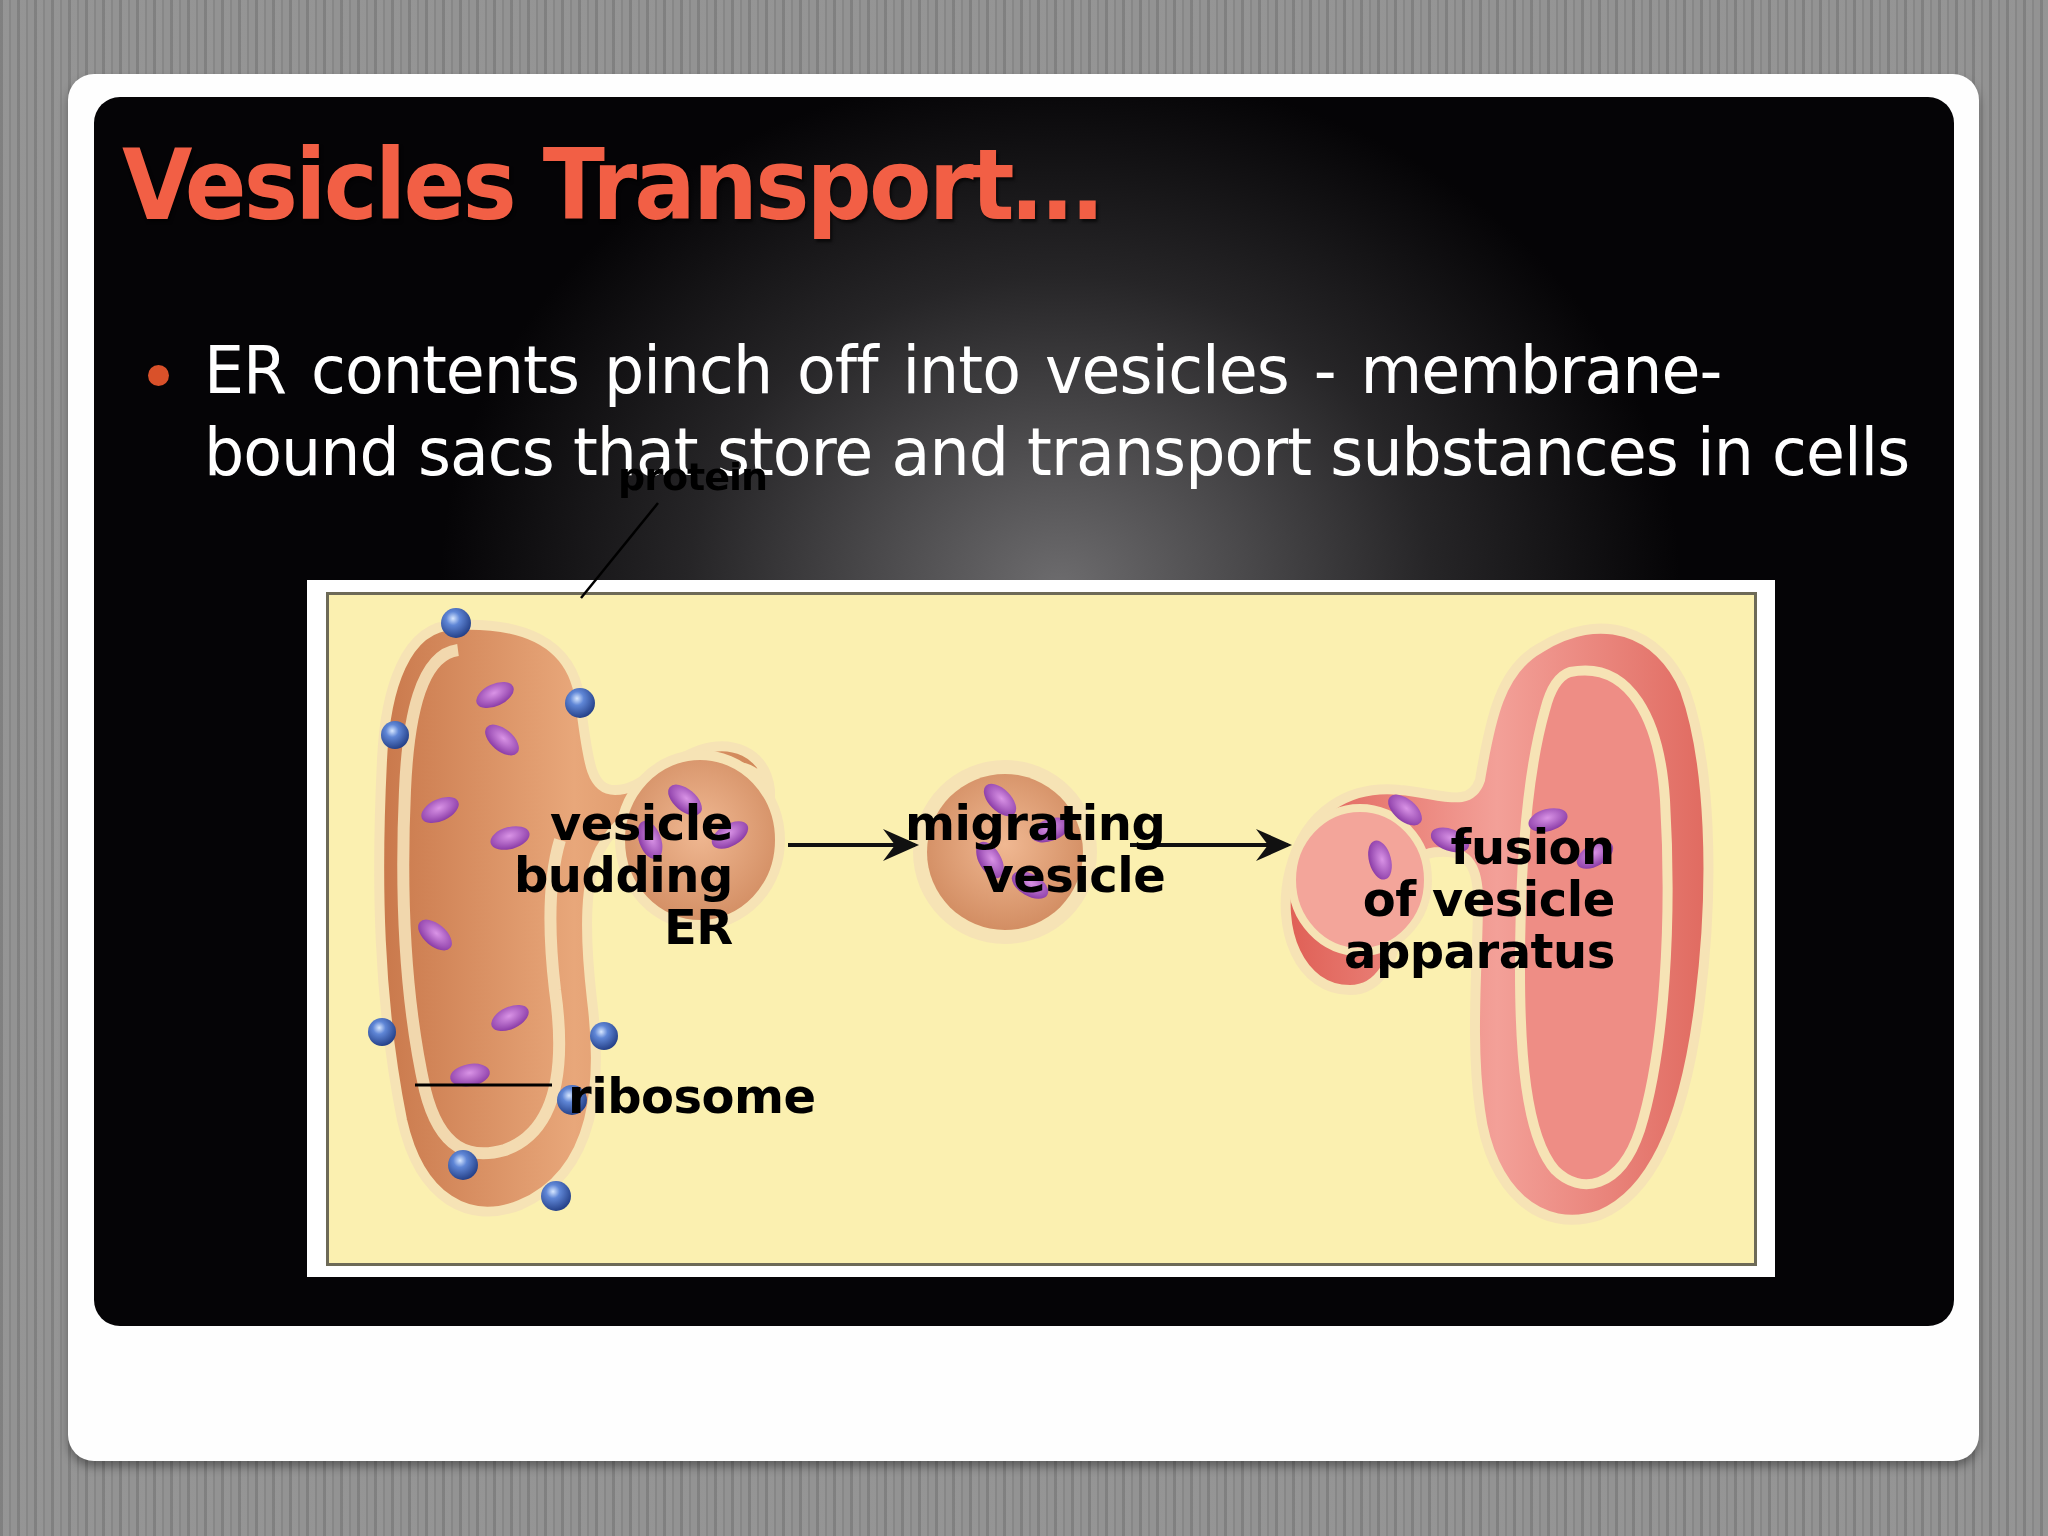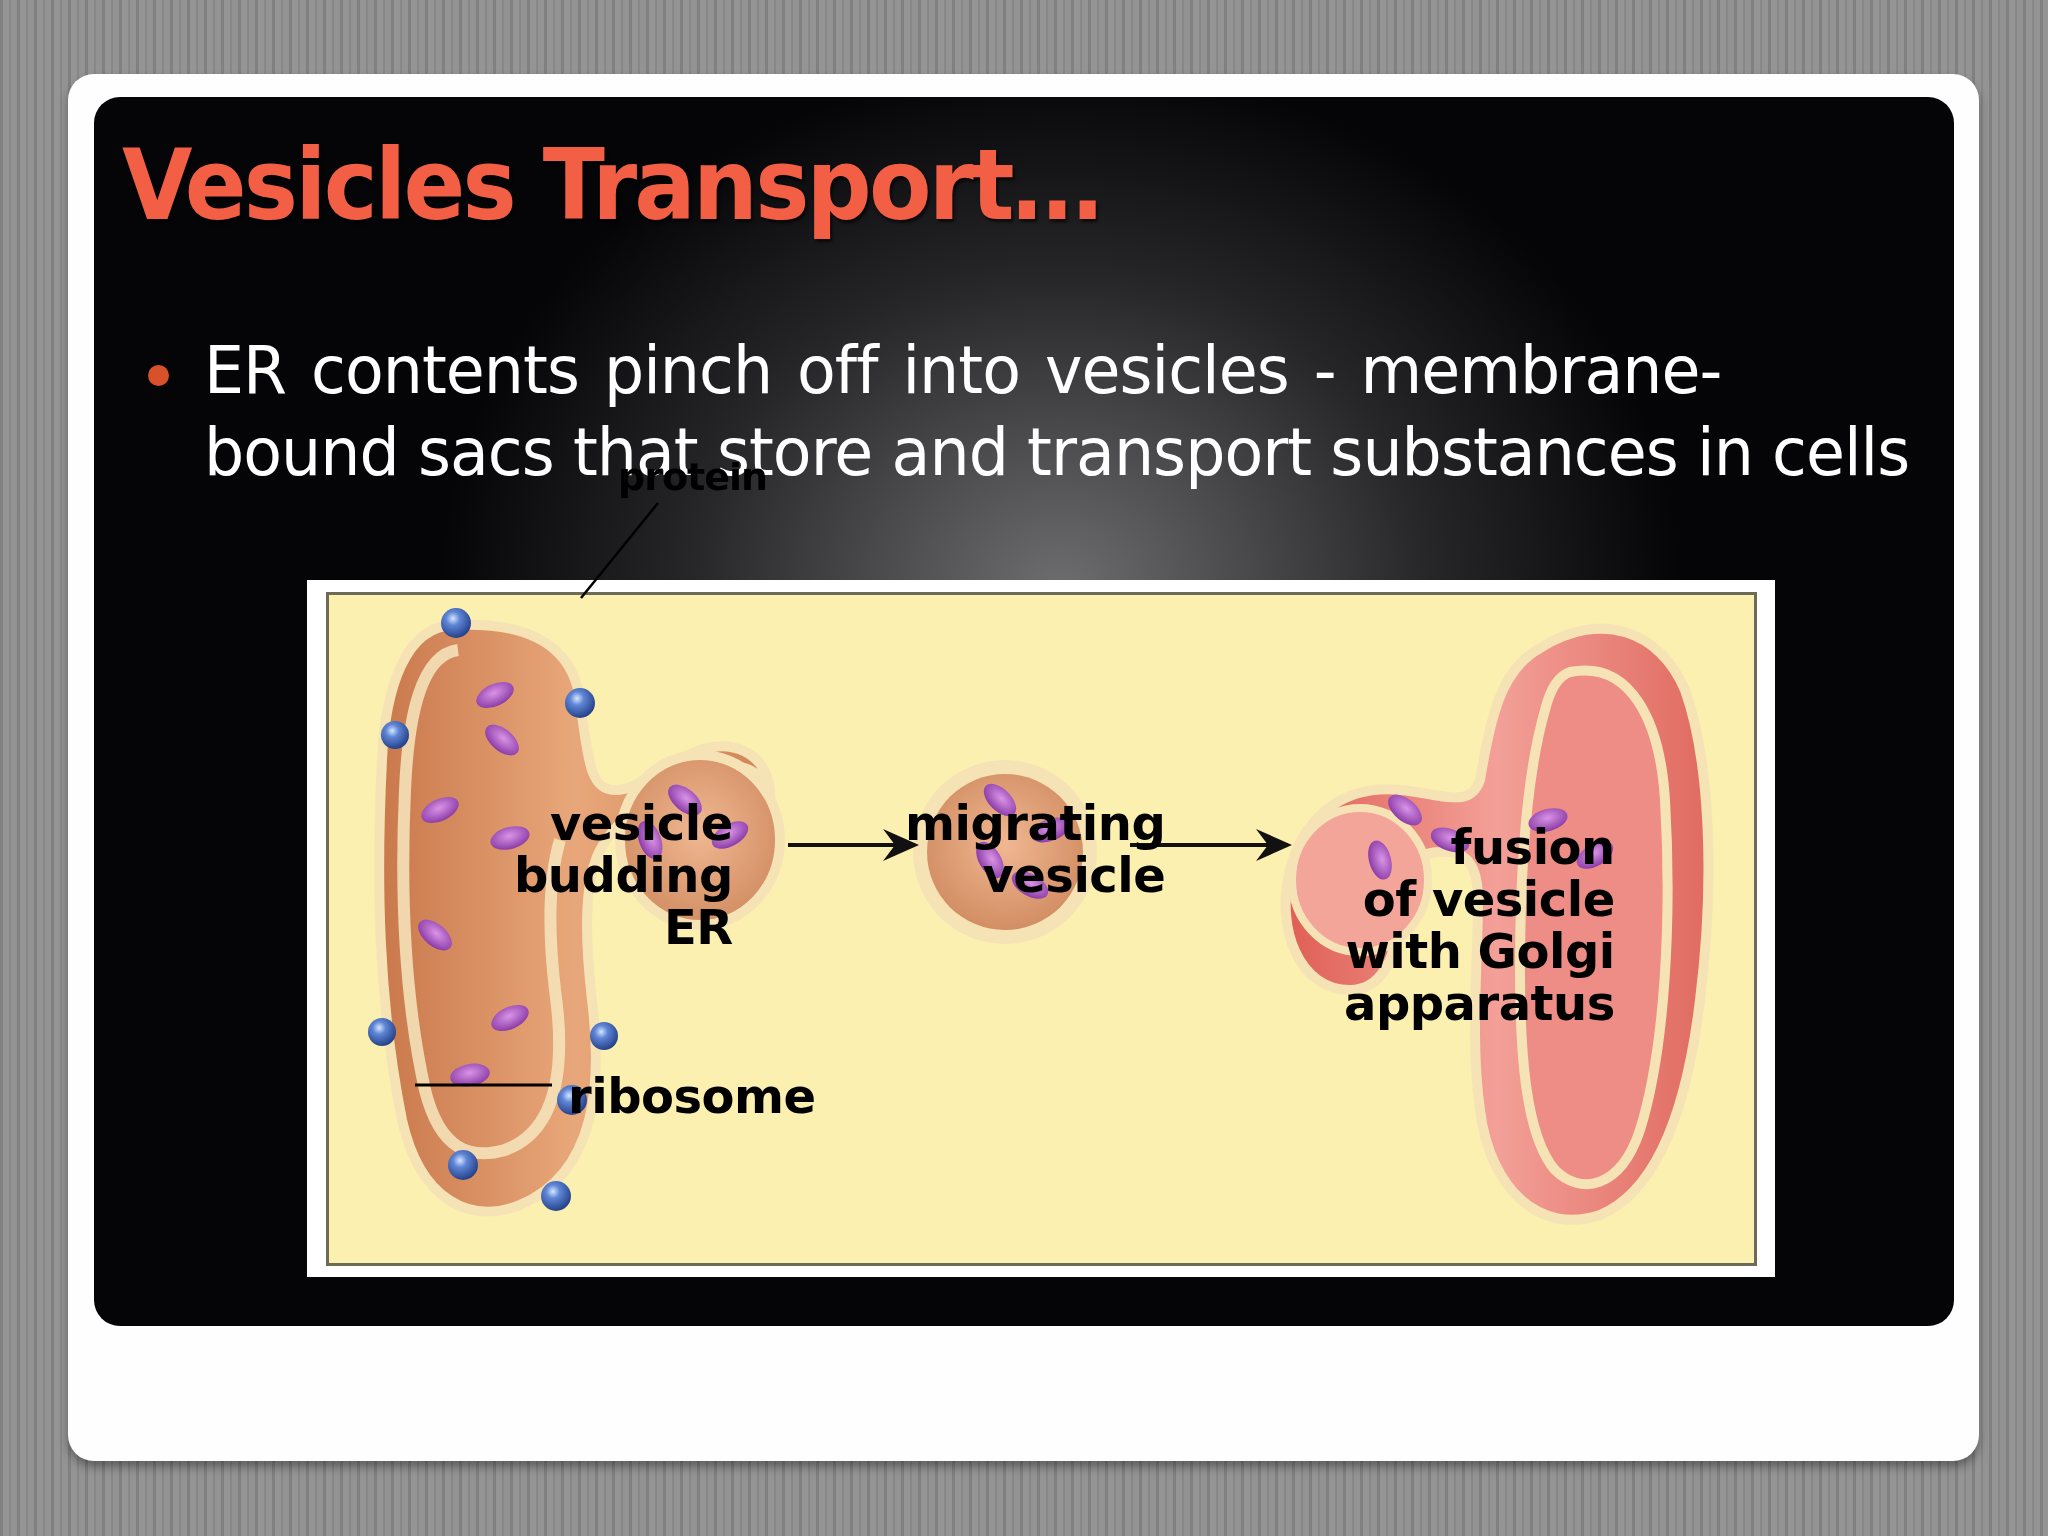--- a/index.html
+++ b/index.html
@@ -177,17 +177,16 @@
 </div>
 
 <div class="lbl" style="left:905px; top:797px;">
   <div>migrating</div>
   <div>vesicle</div>
 </div>
 
 <div class="lbl" style="left:1344px; top:797px;margin-top:24px;">
   <div>fusion</div>
   <div>of vesicle</div>
-  <div>with Golgi</div>
   <div>apparatus</div>
 </div>
 
 <div class="lbl" style="left:568px; top:1058px;margin-top:12px;">ribosome</div>
 
 </body></html>

